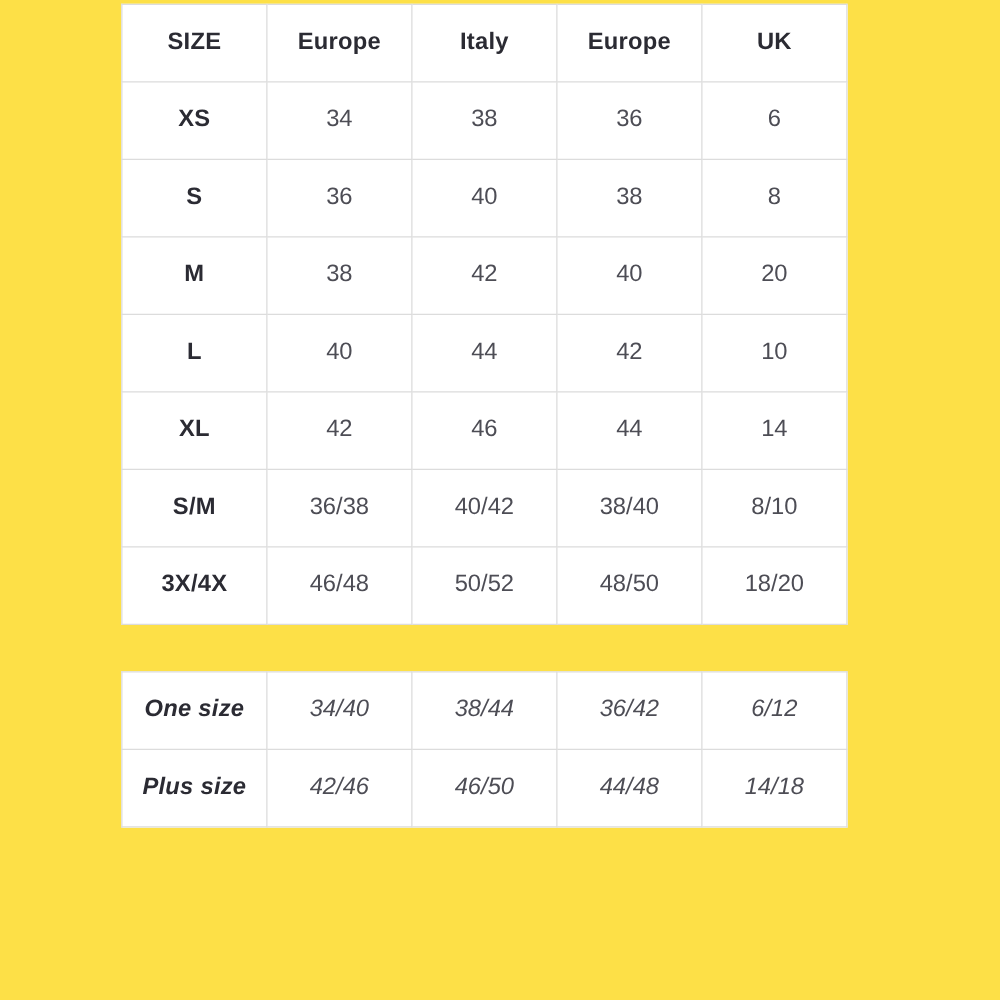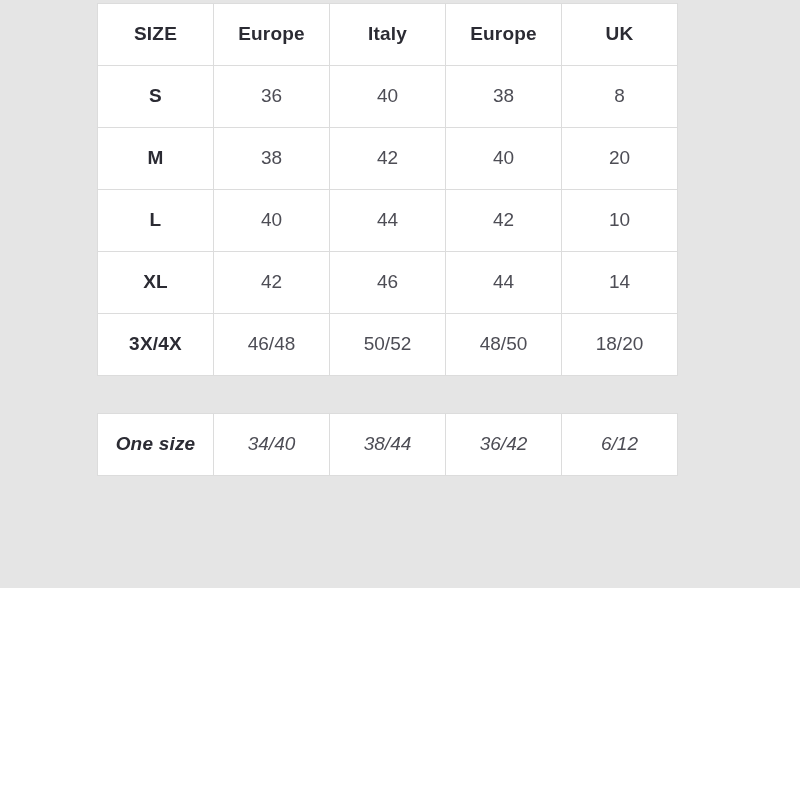--- a/index.html
+++ b/index.html
@@ -6,23 +6,23 @@
     margin: 0;
     padding: 0;
     background: #ffffff;
     width: 800px;
     height: 800px;
     font-family: "Liberation Sans", sans-serif;
     -webkit-font-smoothing: antialiased;
   }
   .page {
     width: 800px;
-    height: 588px;
+    height: 800px;
     overflow: hidden;
-    background: #e5e5e5;
+    background: #fde047;
   }
   .tables-wrap {
     margin-left: 97px;
     padding-top: 3px;
     width: 581px;
   }
   table.size-table {
     border-collapse: collapse;
     table-layout: fixed;
     width: 581px;
@@ -77,20 +77,27 @@
         <tr>
           <th>SIZE</th>
           <th>Europe</th>
           <th>Italy</th>
           <th>Europe</th>
           <th>UK</th>
         </tr>
       </thead>
       <tbody id="main-body">
           <tr>
+            <td class="label">XS</td>
+            <td class="value">34</td>
+            <td class="value">38</td>
+            <td class="value">36</td>
+            <td class="value">6</td>
+          </tr>
+          <tr>
             <td class="label">S</td>
             <td class="value">36</td>
             <td class="value">40</td>
             <td class="value">38</td>
             <td class="value">8</td>
           </tr>
           <tr>
             <td class="label">M</td>
             <td class="value">38</td>
             <td class="value">42</td>
@@ -105,20 +112,27 @@
             <td class="value">10</td>
           </tr>
           <tr>
             <td class="label">XL</td>
             <td class="value">42</td>
             <td class="value">46</td>
             <td class="value">44</td>
             <td class="value">14</td>
           </tr>
           <tr>
+            <td class="label">S/M</td>
+            <td class="value">36/38</td>
+            <td class="value">40/42</td>
+            <td class="value">38/40</td>
+            <td class="value">8/10</td>
+          </tr>
+          <tr>
             <td class="label">3X/4X</td>
             <td class="value">46/48</td>
             <td class="value">50/52</td>
             <td class="value">48/50</td>
             <td class="value">18/20</td>
           </tr>
         </tbody>
     </table>
 
     <table class="size-table special">
@@ -130,17 +144,24 @@
           <col>
       </colgroup>
       <tbody id="special-body">
           <tr>
             <td class="label">One size</td>
             <td class="value">34/40</td>
             <td class="value">38/44</td>
             <td class="value">36/42</td>
             <td class="value">6/12</td>
           </tr>
+          <tr>
+            <td class="label">Plus size</td>
+            <td class="value">42/46</td>
+            <td class="value">46/50</td>
+            <td class="value">44/48</td>
+            <td class="value">14/18</td>
+          </tr>
         </tbody>
     </table>
 
   </div>
 </div>
 
 </body></html>

